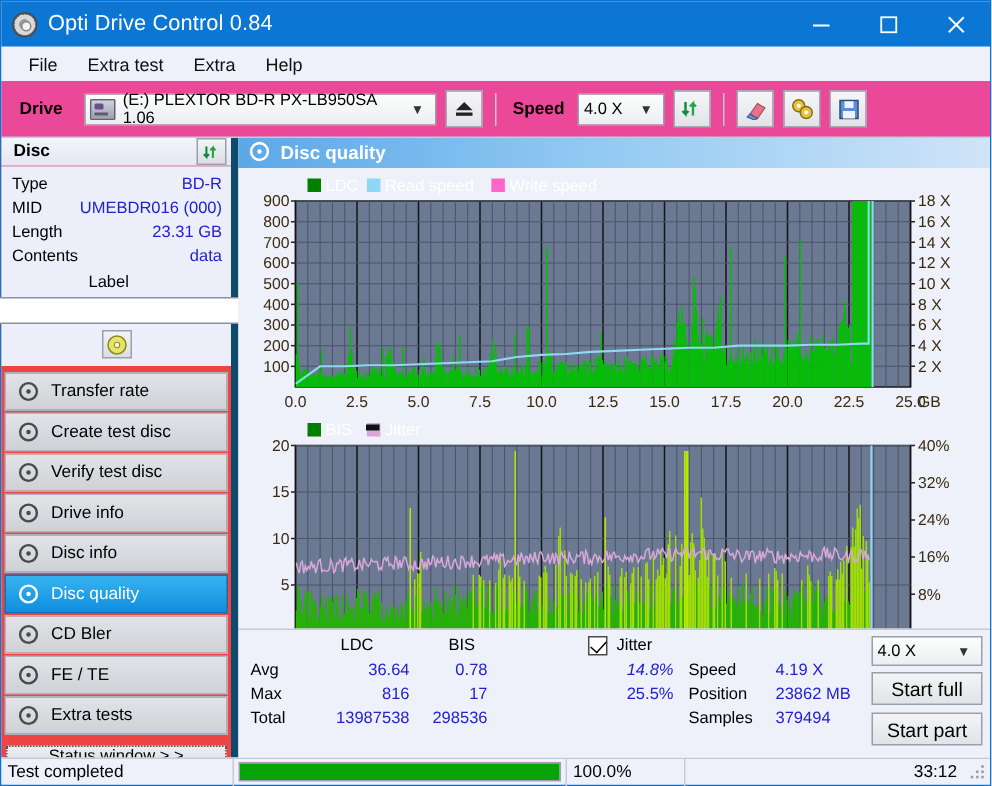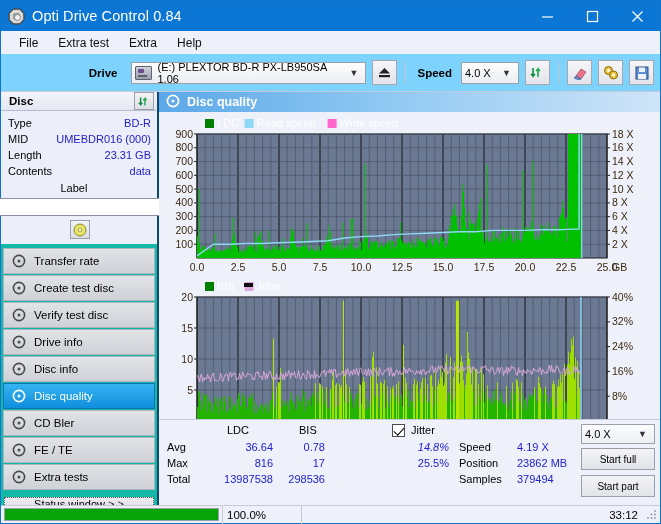--- a/index.html
+++ b/index.html
@@ -45,24 +45,23 @@
   .winbtn svg { display:block; }
   
   .menubar {
     height: 23px; flex: 0 0 23px; background:#eef0fa;
     display:flex; align-items:center; padding-left: 8px; gap: 0px;
     font-size: 12px; color:#111;
   }
   .menuitem { padding: 2px 10px; cursor: default; white-space: nowrap; }
   
   .drivebar {
-    height: 38px; flex: 0 0 38px; background:#7dd3fc;
+    height: 38px; flex: 0 0 38px; background:#ec4899;
     display:flex; align-items:center; padding: 0 6px; gap: 6px;
     border-bottom: 1px solid #c6c9da;
-    justify-content: flex-end;
   }
   .lbl-bold { font-weight: bold; font-size: 11.5px; color:#000; }
   .combo {
     height: 22px; background: linear-gradient(#fdfdfd,#eceef2);
     border: 1px solid #9aa0ab; display:flex; align-items:center;
     padding: 0 2px 0 3px; font-size: 11px; color:#000; gap:5px;
   }
   .combo .chev { margin-left:auto; padding: 0 5px; color:#333; font-size:9px; }
   .drive-combo { width: 235px; }
   .speed-combo { width: 58px; }
@@ -75,23 +74,23 @@
   .tbtn {
     width: 25px; height: 25px; background: linear-gradient(#f6f6f8,#e2e4ea);
     border: 1px solid #a4a8b4; display:flex; align-items:center; justify-content:center;
     flex: 0 0 auto;
   }
   .sep { width:1px; height:22px; background:#c3c6d2; margin:0 2px; }
   
   .body { flex: 1 1 auto; display:flex; min-height:0; }
   
   .left {
-    width: 158px; flex: 0 0 158px; background:#14b8a6;
+    width: 158px; flex: 0 0 158px; background:#ef4444;
     display:flex; flex-direction:column;
-    border-right: 2px solid #0c4a6e;
+    border-right: 5px solid #0c4a6e;
   }
   .disc-head {
     height: 22px; background: linear-gradient(#f4f5fb,#e4e6f2);
     border-bottom:1px solid #b9bccb;
     display:flex; align-items:center; padding-left:8px;
     font-weight:bold; font-size:11.5px;
   }
   .disc-head .refresh {
     margin-left:auto; margin-right:3px; width:20px;height:18px;
     background:linear-gradient(#f4f4f6,#dcdee5); border:1px solid #9aa0ab;
@@ -144,21 +143,21 @@
   .chk {
     position:absolute; width:13px;height:13px;background:#fff;border:1px solid #4a4a4a;
   }
   .chk::after{
     content:""; position:absolute; left:3px; top:0px; width:5px;height:9px;
     border:solid #000; border-width:0 1.6px 1.6px 0; transform:rotate(42deg);
   }
   .btn {
     position:absolute; background:linear-gradient(#f4f4f6,#e1e3e9);
     border:1px solid #9aa0ab; display:flex;align-items:center;justify-content:center;
-    font-size:10px; color:#000;
+    font-size:13px; color:#000;
   }
   
   .statusbar {
     height:18px; flex:0 0 18px; background:#eef0fa; display:flex; align-items:center;
     border-top:1px solid #c6c9da; font-size:11.5px;
   }
   .sb-cell { height:18px; display:flex; align-items:center; padding:0 4px; border-right:1px solid #c6c9da;}
   .progress-outer {
     width:215px; height:13px; background:#fff; border:1px solid #9aa0ab; margin:0 3px; position:relative;
   }
@@ -1439,20 +1438,21 @@
           <span>4.0 X</span>
           <span class="chev">▼</span>
         </div>
         <div class="btn" style="left:422px; top:28px; width:74px; height:22px;">Start full</div>
         <div class="btn" style="left:422px; top:55px; width:74px; height:22px;">Start part</div>
       </div>
     </div>
   </div>
 
   <div class="statusbar">
+    <div class="sb-cell" style="width:155px;">Test completed</div>
     <div class="progress-outer">
       <div class="progress-inner" id="prog" style="width: 100%;"></div>
     </div>
     <div class="sb-cell" style="width:80px; border-left:1px solid #c6c9da;">100.0%</div>
     <div class="sb-cell" style="flex:1 1 auto; justify-content:flex-end; padding-right:22px; border-right:none;">33:12</div>
     <svg class="grip" viewBox="0 0 12 12">
       <circle cx="9" cy="9" r="1" fill="#9aa0ab"></circle>
         <circle cx="5.5" cy="9" r="1" fill="#9aa0ab"></circle>
       <circle cx="9" cy="5.5" r="1" fill="#9aa0ab"></circle>
         <circle cx="2" cy="9" r="1" fill="#9aa0ab"></circle>

